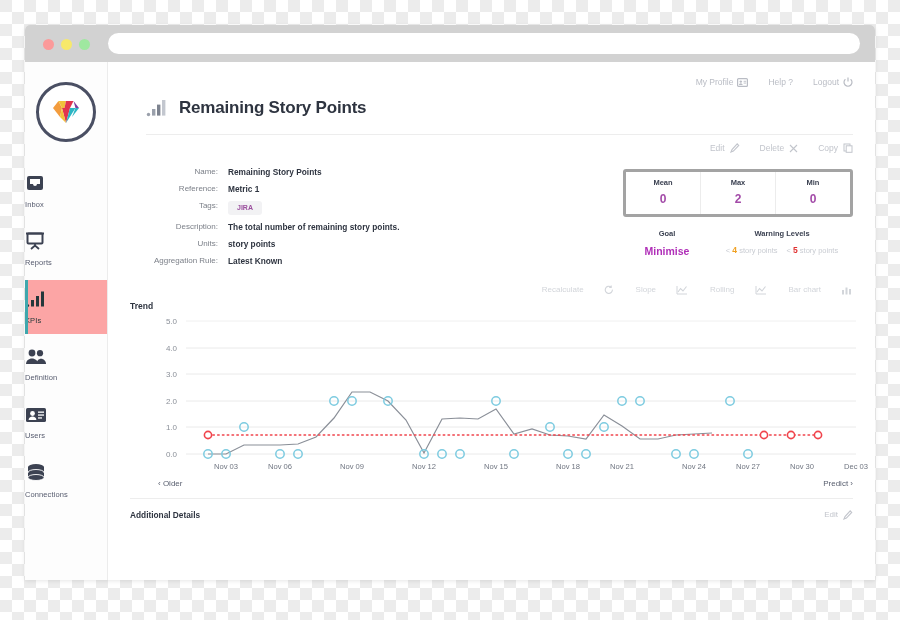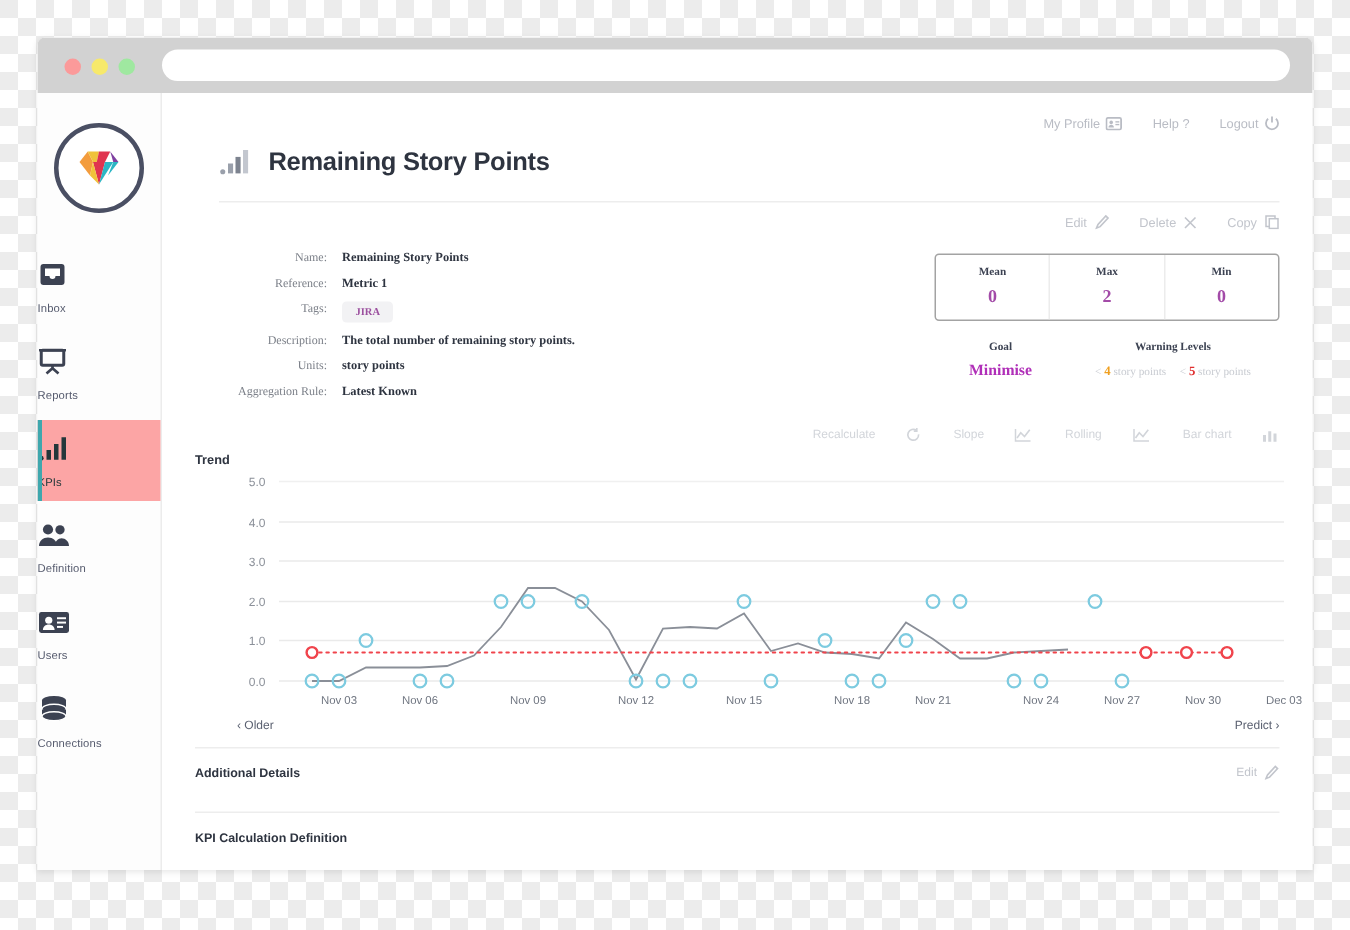--- a/index.html
+++ b/index.html
@@ -50,31 +50,31 @@
   .topbar span.tl{font-size:8.5px;color:#b9bcc4;display:inline-flex;align-items:center;gap:4px;cursor:pointer;}
 
   .title-row{display:flex;align-items:center;gap:11px;padding:2px 0 0 38px;}
   .title-row h1{font-size:17px;margin:0;color:#2e3440;font-weight:bold;letter-spacing:-.2px;}
 
   .divider{height:1px;background:#ededed;margin:16px 22px 0 38px;}
 
   .actionbar{display:flex;justify-content:flex-end;gap:20px;padding:8px 22px 0 0;}
   .actionbar .ab{font-size:8.5px;color:#c2c5cc;display:inline-flex;align-items:center;gap:5px;cursor:pointer;}
 
-  .content{display:flex;padding:14px 22px 0 38px;gap:16px;font-family:Liberation Serif, serif;}
+  .content{display:flex;padding:14px 22px 0 38px;gap:16px;}
   .meta{flex:1;}
   .mrow{display:flex;margin-bottom:6.5px;align-items:flex-start;}
   .mlabel{width:72px;text-align:right;font-size:8px;color:#7c8089;padding-right:10px;line-height:1.25;flex:0 0 72px;}
   .mval{font-size:8.3px;color:#2e3440;font-weight:bold;line-height:1.25;}
   .tag{display:inline-block;background:#f2f2f4;color:#9b4f9e;font-size:7px;font-weight:bold;
        padding:3px 9px;border-radius:3px;}
 
   
   .stats{flex:0 0 230px;padding-top:2px;}
-  .stat-grid{display:flex;border:1px solid #a3a3a3;border-radius:3px;overflow:hidden;}
+  .stat-grid{display:flex;border:3px solid #a3a3a3;border-radius:3px;overflow:hidden;}
   .stat{flex:1;text-align:center;padding:6px 0 8px;border-right:1px solid #ececec;}
   .stat:last-child{border-right:none;}
   .stat .sk{font-size:7.5px;color:#3c4252;font-weight:bold;}
   .stat .sv{font-size:12px;color:#a34ba8;font-weight:bold;margin-top:5px;}
   .goal-row{display:flex;margin-top:12px;}
   .goal-col{flex:0 0 88px;text-align:center;}
   .warn-col{flex:1;text-align:center;}
   .gk{font-size:7.5px;color:#3c4252;font-weight:bold;}
   .gv{font-size:10.5px;color:#b02fb8;font-weight:bold;margin-top:7px;}
   .warns{margin-top:7px;font-size:7.5px;color:#c9ccd2;display:flex;justify-content:center;gap:9px;}
@@ -433,19 +433,16 @@
       <div class="section">
         <span class="stitle">Additional Details</span>
         <span class="sedit">
           <span>Edit</span>
           <svg width="10" height="10" viewBox="0 0 10 10">
               <path d="M1 9l1-2.4L7.2.9l1.5 1.5-5.3 5.7z" fill="none" stroke="#c2c5cc" stroke-width="1.1"></path>
             </svg>
         </span>
       </div>
 
-      <div class="section">
-        <span class="stitle">KPI Calculation Definition</span>
-      </div>
 
     </div>
   </div>
 </div>
 
 </body></html>

